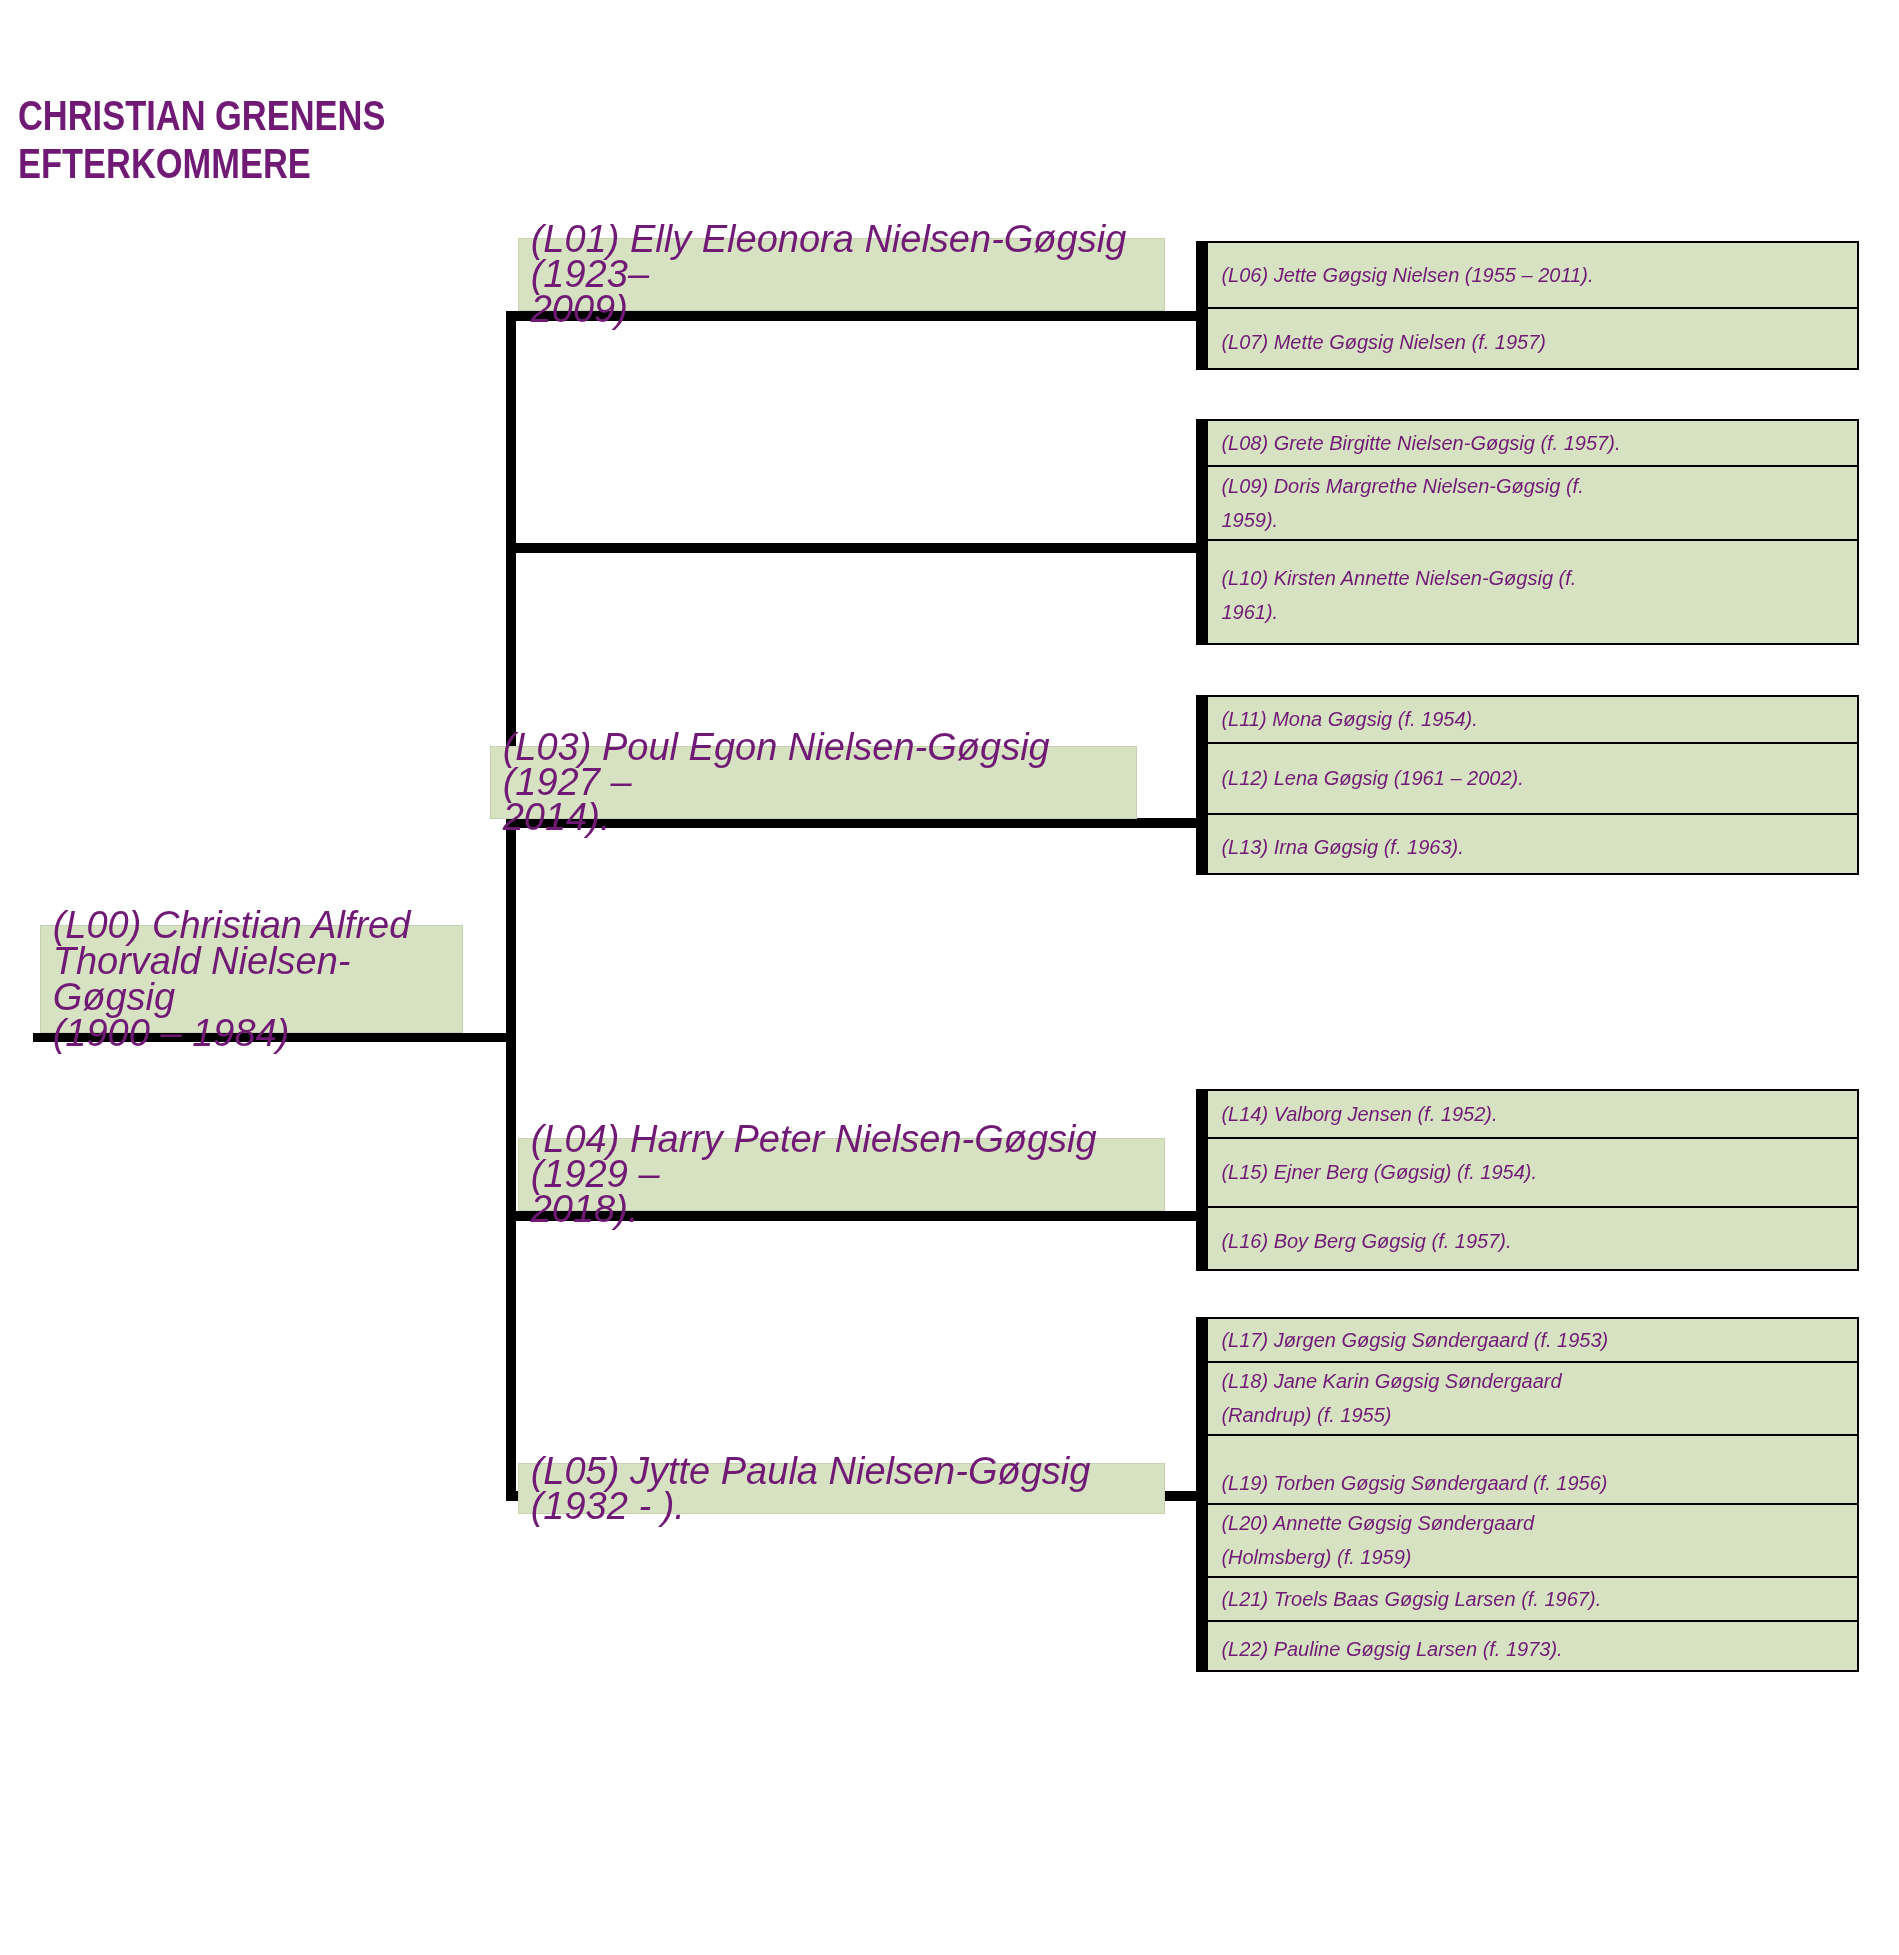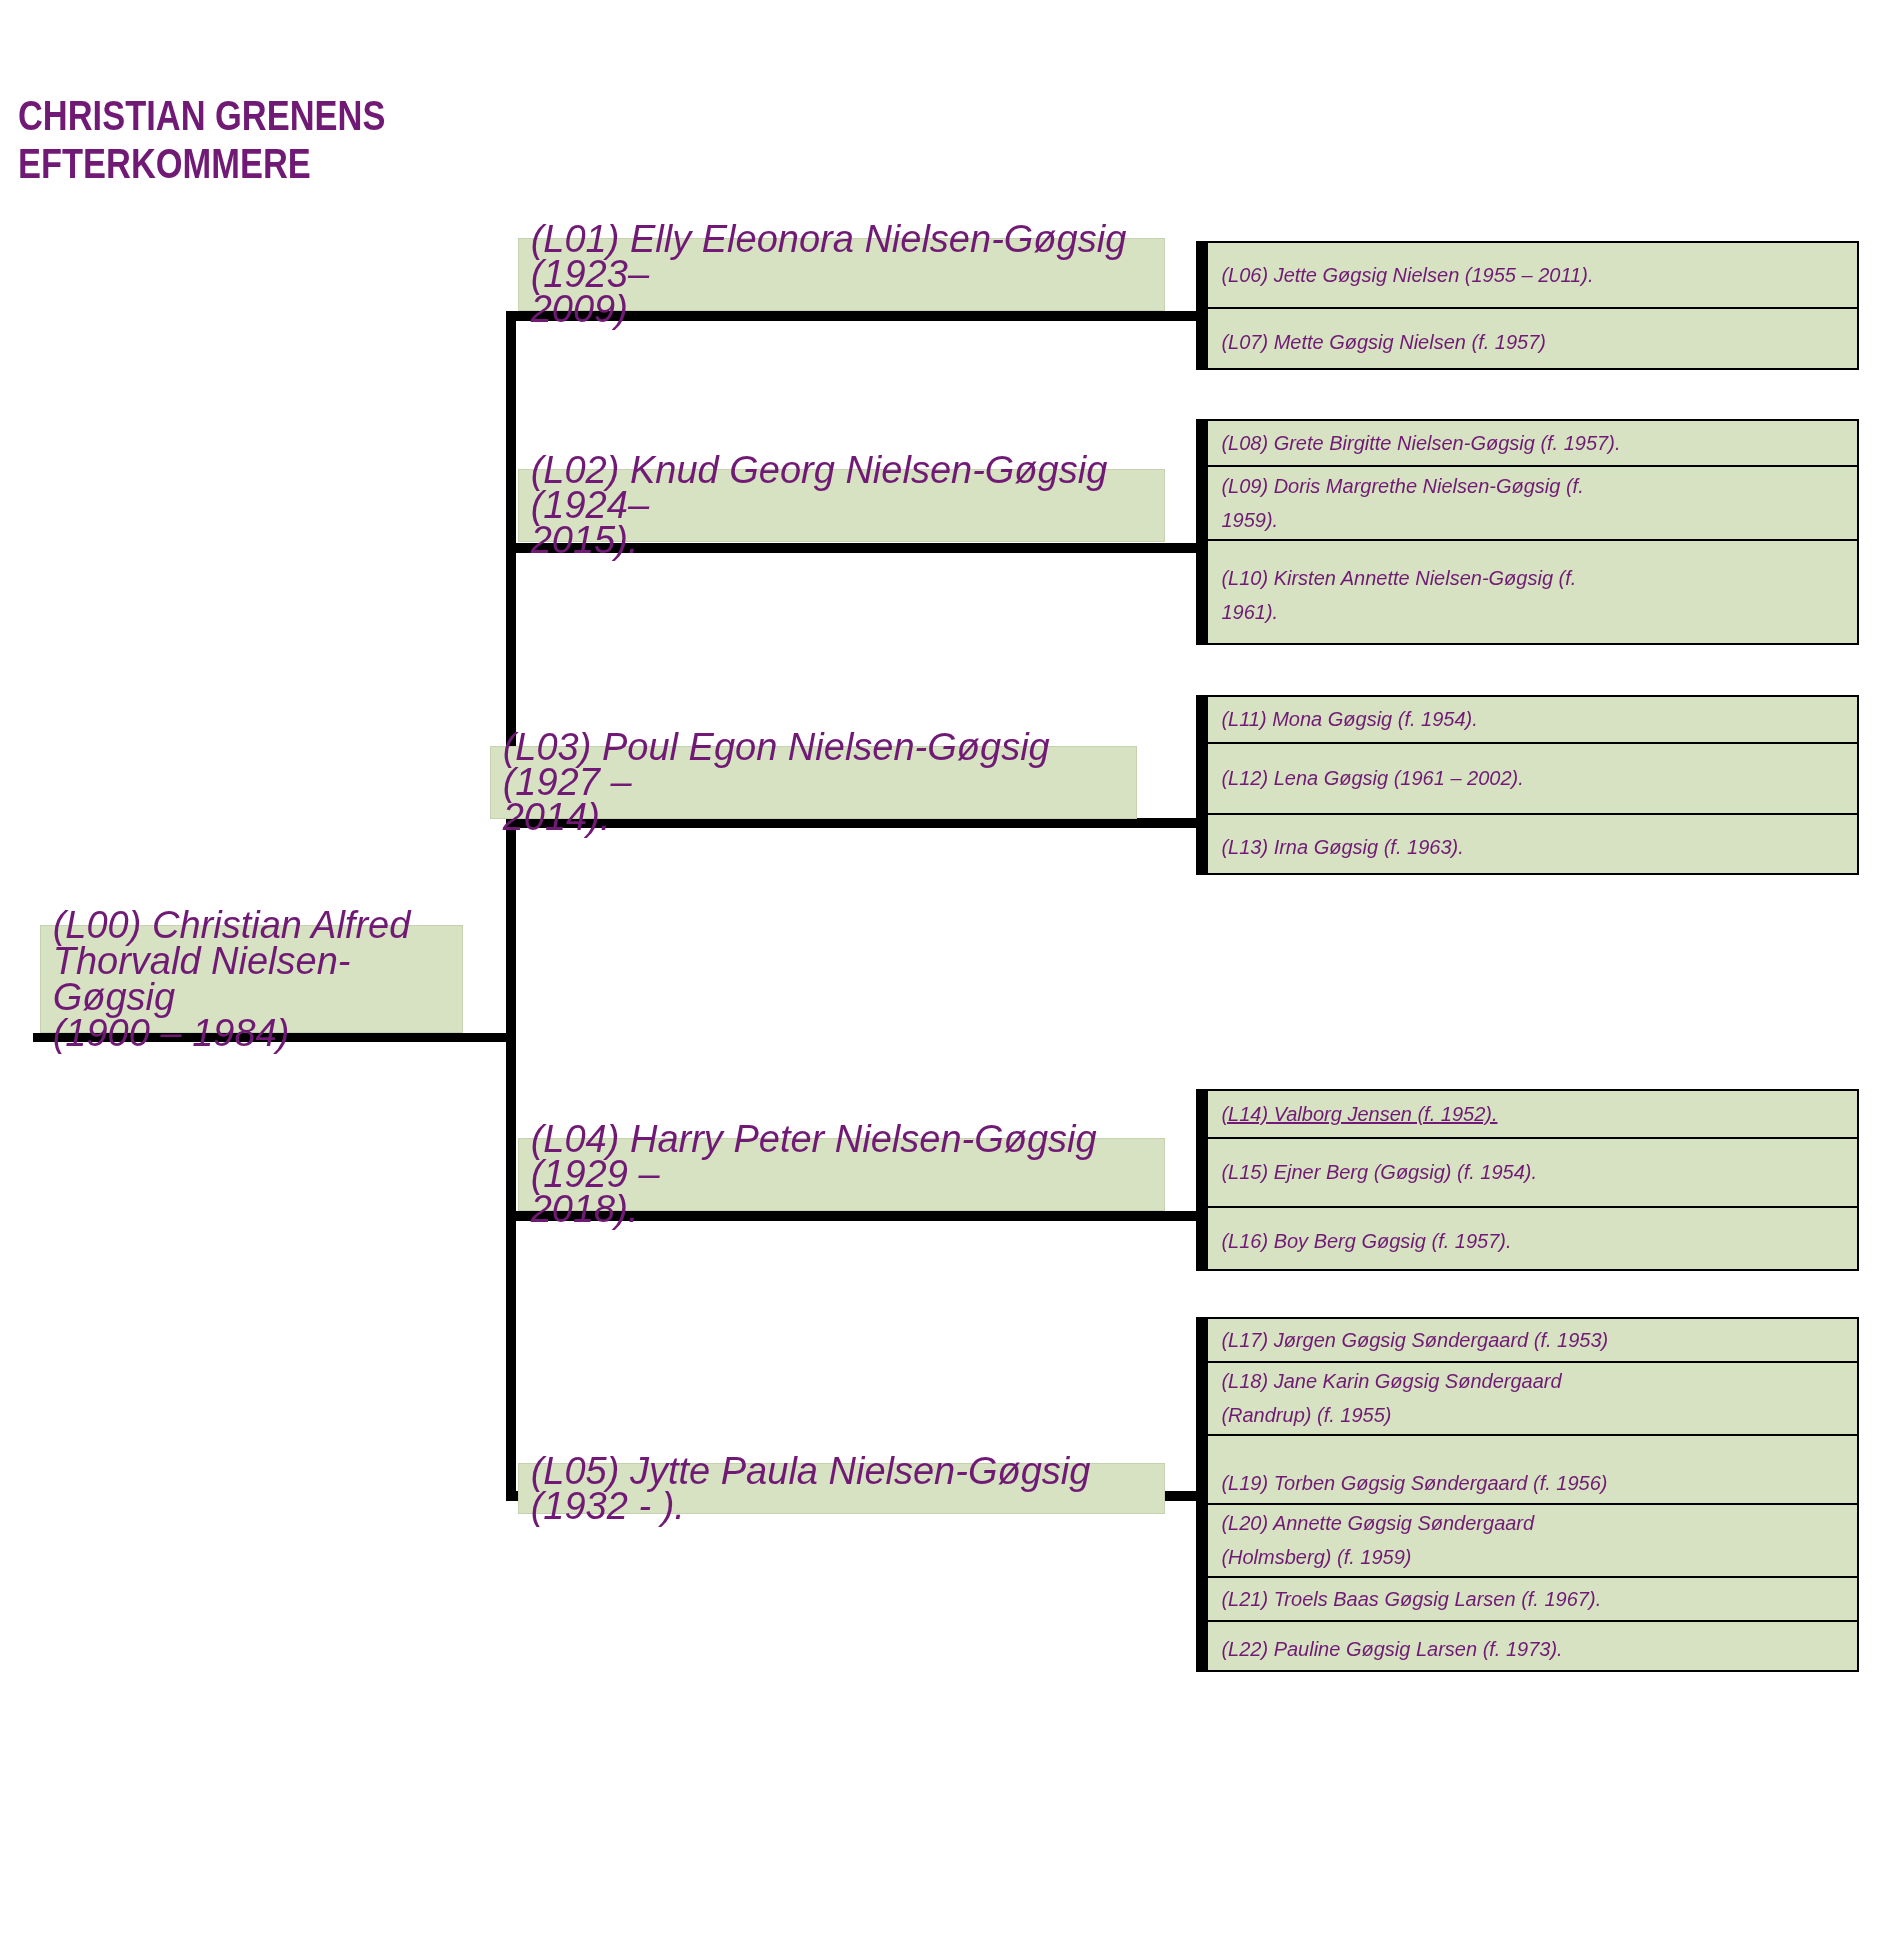--- a/index.html
+++ b/index.html
@@ -82,22 +82,20 @@
   <div class="vline" style="left:1196px;top:695px;width:11px;height:180px;"></div>
   <div class="vline" style="left:1196px;top:1089px;width:11px;height:182px;"></div>
   <div class="vline" style="left:1196px;top:1317px;width:11px;height:355px;"></div>
 
   <div class="node root-node" style="left:40px;top:925px;width:423px;height:108px;">(L00) Christian Alfred
 Thorvald Nielsen-Gøgsig
 (1900 – 1984)</div>
 
   <div class="node" style="left:518px;top:238px;width:647px;height:73px;">(L01) Elly Eleonora Nielsen-Gøgsig (1923–
 2009)</div>
-  <div class="node" style="left:518px;top:469px;width:647px;height:73px;">(L02) Knud Georg Nielsen-Gøgsig (1924–
-2015).</div>
   <div class="node" style="left:490px;top:746px;width:647px;height:73px;">(L03) Poul Egon Nielsen-Gøgsig (1927 –
 2014).</div>
   <div class="node" style="left:518px;top:1138px;width:647px;height:73px;">(L04) Harry Peter Nielsen-Gøgsig (1929 –
 2018).</div>
   <div class="node" style="left:518px;top:1463px;width:647px;height:51px;">(L05) Jytte Paula Nielsen-Gøgsig (1932 - ).</div>
 
   <div class="group" style="left:1206px;top:241px;width:653px;height:129px;">
     <div class="cell" style="height:72px;">(L06) Jette Gøgsig Nielsen (1955 – 2011).</div>
     <div class="cell" style="height:57px;">(L07) Mette Gøgsig Nielsen (f. 1957)</div>
   </div>
@@ -110,21 +108,21 @@
 1961).</div>
   </div>
 
   <div class="group" style="left:1206px;top:695px;width:653px;height:180px;">
     <div class="cell" style="height:49px;">(L11) Mona Gøgsig (f. 1954).</div>
     <div class="cell" style="height:75px;">(L12) Lena Gøgsig (1961 – 2002).</div>
     <div class="cell" style="height:55px;">(L13) Irna Gøgsig (f. 1963).</div>
   </div>
 
   <div class="group" style="left:1206px;top:1089px;width:653px;height:182px;">
-    <div class="cell" style="height:50px;text-decoration:underline;">(L14) Valborg Jensen (f. 1952).</div>
+    <div class="cell" style="height:50px;">(L14) Valborg Jensen (f. 1952).</div>
     <div class="cell" style="height:73px;">(L15) Ejner Berg (Gøgsig) (f. 1954).</div>
     <div class="cell" style="height:58px;">(L16) Boy Berg Gøgsig (f. 1957).</div>
   </div>
 
   <div class="group" style="left:1206px;top:1317px;width:653px;height:355px;">
     <div class="cell" style="height:51px;">(L17) Jørgen Gøgsig Søndergaard (f. 1953)</div>
     <div class="cell" style="height:73px;">(L18) Jane Karin Gøgsig Søndergaard
 (Randrup) (f. 1955)</div>
     <div class="cell" style="height:49px;margin-top:27px;">(L19) Torben Gøgsig Søndergaard (f. 1956)</div>
     <div class="cell" style="height:80px;">(L20) Annette Gøgsig Søndergaard

